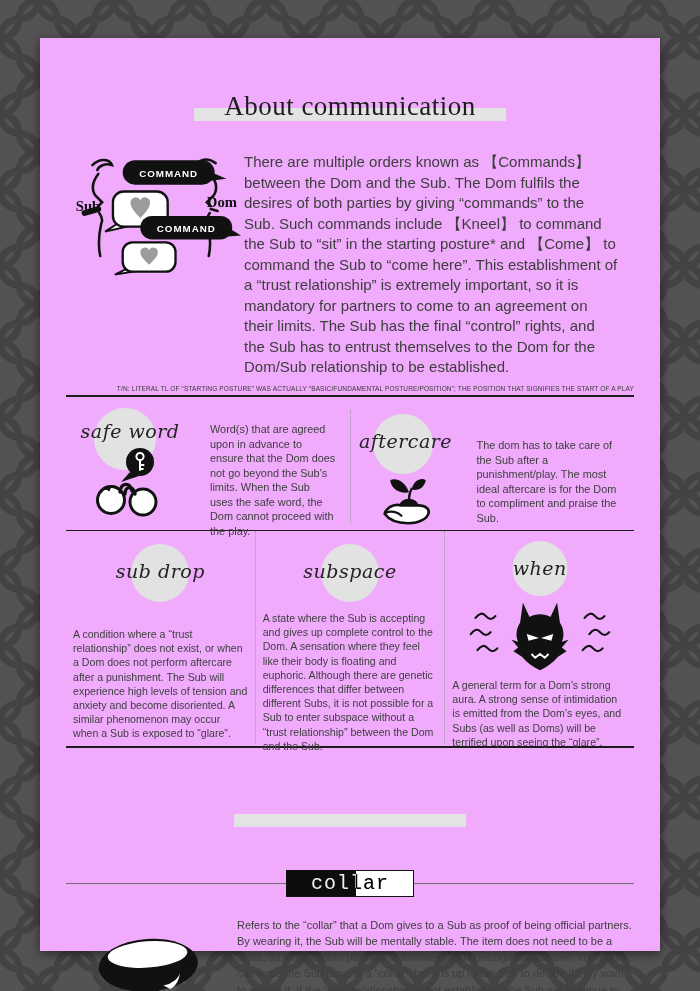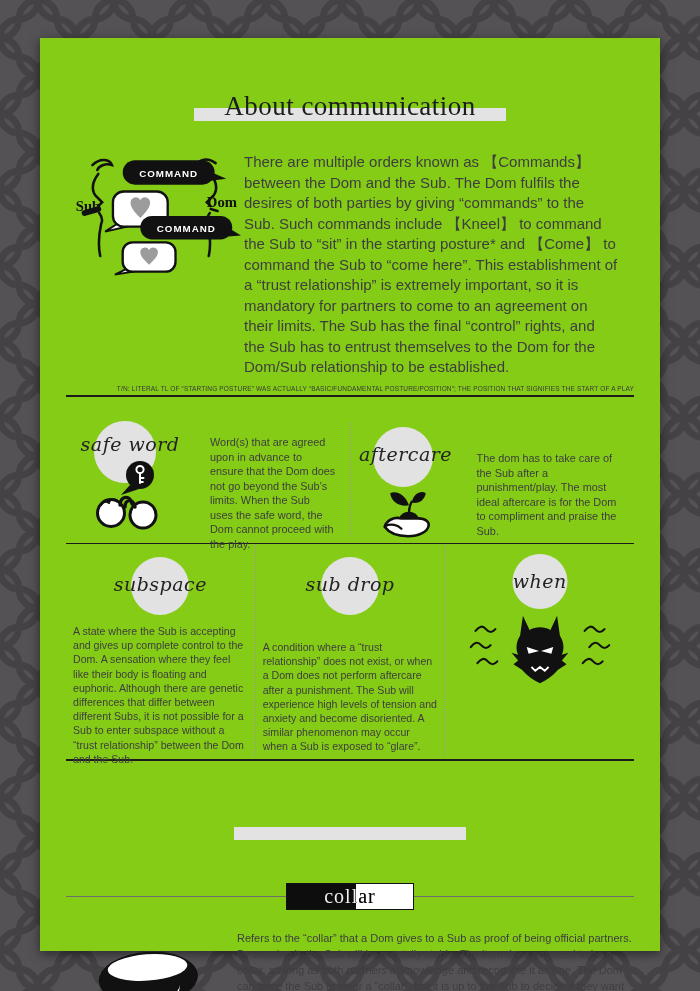--- a/index.html
+++ b/index.html
@@ -1,20 +1,20 @@
 <!DOCTYPE html>
 <html><head>
 <meta charset="utf-8">
 <style>
   html,body{margin:0;padding:0;}
   body{width:700px;height:991px;overflow:hidden;background:#555255;font-family:"Liberation Sans",sans-serif;}
   .canvas{position:relative;width:700px;height:991px;}
   .bgsvg{position:absolute;left:0;top:0;width:700px;height:991px;display:block;}
 
-  .sheet{position:absolute;left:40px;top:38px;width:620px;height:913px;background:#84cc16;
+  .sheet{position:absolute;left:40px;top:38px;width:620px;height:913px;background:#f0abfc;
          box-shadow:0 3px 10px rgba(0,0,0,.5);box-sizing:border-box;padding:0 26px;}
 
   
   .section-title{position:relative;text-align:center;font-family:"Liberation Serif",serif;
                  font-size:27px;color:#1d1d1d;height:36px;line-height:36px;}
   .section-title .hl{position:absolute;left:50%;transform:translateX(-50%);bottom:3px;height:13px;
                      background:#e3e3e3;z-index:0;}
   .section-title .tt{position:relative;z-index:1;letter-spacing:.5px;}
   .t-comm{margin-top:50px;}
   .t-comm .hl{width:312px;}
@@ -24,21 +24,21 @@
   
   .comm-row{display:flex;margin-top:24px;}
   .illus{width:176px;flex:0 0 176px;}
   .body-text{margin:4px 16px 0 2px;flex:1;font-size:15px;line-height:1.37;color:#3e3e3e;}
   .footnote{margin-top:7px;text-align:right;font-size:6.5px;letter-spacing:.15px;color:#3a3a3a;}
 
   .rule{height:0;border-top:1.5px solid #1c1c1c;margin-top:3px;}
   .rule.thick{border-top-width:2px;}
 
   
-  .two-col{display:flex;height:121px;padding-top:22px;}
+  .two-col{display:flex;height:121px;padding-top:9px;}
   .two-col .term{display:flex;flex:1;}
   .vdiv{border-left:1.5px dotted #9a9a9a;margin:4px 2px;}
   .visual{position:relative;flex:0 0 128px;}
   .visual.narrow{flex:0 0 106px;}
   .circ{position:absolute;border-radius:50%;background:#e2e2e2;}
   .script{position:absolute;left:-8px;right:-8px;text-align:center;z-index:1;
           font-family:"DejaVu Serif",serif;font-style:italic;font-size:19px;color:#232323;letter-spacing:.5px;}
   .v-safe .circ{left:28px;top:2px;width:62px;height:62px;}
   .v-safe .script{top:14px;}
   .v-safe svg{position:absolute;left:26px;top:40px;}
@@ -61,21 +61,21 @@
   .p-subdrop{margin-top:21px !important;}
   .p-glare{margin-top:1px !important;}
   .wolf-wrap{text-align:center;margin-top:2px;}
 
   
   .collar-rule{display:flex;align-items:center;margin-top:40px;}
   .collar-rule .hline{flex:1;height:1.5px;background:#6e6e6e;}
   .collar-box{width:128px;height:27px;border:1.5px solid #111;box-sizing:border-box;
               background:linear-gradient(90deg,#0d0d0d 0 55%,#ffffff 55% 100%);
               display:flex;align-items:center;justify-content:center;}
-  .collar-word{font-family:Liberation Serif, serif;font-size:20px;letter-spacing:1px;
+  .collar-word{font-family:Liberation Mono, monospace;font-size:20px;letter-spacing:1px;
                color:#fff;mix-blend-mode:difference;}
 
   .claim-row{display:flex;margin-top:20px;}
   .claim-row .cicon{flex:0 0 112px;margin:6px 30px 0 28px;}
   .claim-row p{flex:1;font-size:11px;line-height:1.47;color:#3e3e3e;margin:0 2px 0 1px;}
 
   .footer-rule{height:1px;background:#979797;margin:26px 2px 0 2px;}
 </style>
 </head>
 <body>
@@ -193,30 +193,30 @@
         <p class="term-text tt-after">The dom has to take care of the Sub after a punishment/play. The most ideal aftercare is for the Dom to compliment and praise the Sub.</p>
       </article>
     </section>
 
     <div class="rule"></div>
 
     <section class="three-col">
       <article class="cell">
         <div class="badge">
           <span class="circ"></span>
-          <span class="script">subspace</span>
-        </div>
-        <p class="p-subspace">A state where the Sub is accepting and gives up complete control to the Dom. A sensation where they feel like their body is floating and euphoric. Although there are genetic differences that differ between different Subs, it is not possible for a Sub to enter subspace without a “trust relationship” between the Dom and the Sub.</p>
+          <span class="script">sub drop</span>
+        </div>
+        <p class="p-subdrop">A condition where a “trust relationship” does not exist, or when a Dom does not perform aftercare after a punishment. The Sub will experience high levels of tension and anxiety and become disoriented. A similar phenomenon may occur when a Sub is exposed to “glare”.</p>
       </article>
       <article class="cell">
         <div class="badge">
           <span class="circ"></span>
-          <span class="script">sub drop</span>
-        </div>
-        <p class="p-subdrop">A condition where a “trust relationship” does not exist, or when a Dom does not perform aftercare after a punishment. The Sub will experience high levels of tension and anxiety and become disoriented. A similar phenomenon may occur when a Sub is exposed to “glare”.</p>
+          <span class="script">subspace</span>
+        </div>
+        <p class="p-subspace">A state where the Sub is accepting and gives up complete control to the Dom. A sensation where they feel like their body is floating and euphoric. Although there are genetic differences that differ between different Subs, it is not possible for a Sub to enter subspace without a “trust relationship” between the Dom and the Sub.</p>
       </article>
       <article class="cell">
         <div class="badge" style="height:56px;margin-top:10px;">
           <span class="circ" style="width:55px;height:55px;"></span>
           <span class="script">when</span>
         </div>
         <div class="wolf-wrap">
           <svg width="152" height="74" viewBox="0 0 152 78">
             <g fill="none" stroke="#111" stroke-width="2.2" stroke-linecap="round">
               <path d="M8,20 q6,-8 11,-2 q5,6 10,0"></path>
@@ -226,20 +226,21 @@
               <path d="M128,37 q6,-8 11,-2 q5,6 10,0"></path>
               <path d="M121,54 q6,-8 11,-2 q5,6 10,0"></path>
             </g>
             <path d="M58,4 L65,19 C71,15 81,15 87,19 L94,4 L97,25 C101,31 102,39 99,45 L106,43 L99,51 L104,55 L95,61
                      C89,68 83,72 76,75 C69,72 63,68 57,61 L48,55 L53,51 L46,43 L53,45 C50,39 51,31 55,25 Z" fill="#111"></path>
             <polygon points="62,37 75,41 64,44" fill="#fff"></polygon>
             <polygon points="90,37 77,41 88,44" fill="#fff"></polygon>
             <path d="M67,58 l4,4 l5,-4 l5,4 l4,-4" fill="none" stroke="#fff" stroke-width="2"></path>
           </svg>
         </div>
+        <p class="p-glare">A general term for a Dom’s strong aura. A strong sense of intimidation is emitted from the Dom’s eyes, and Subs (as well as Doms) will be terrified upon seeing the “glare”.</p>
       </article>
     </section>
 
     <div class="rule thick"></div>
 
     <div class="section-title t-claim">
       <span class="hl"></span>
     </div>
 
     <div class="collar-rule">

